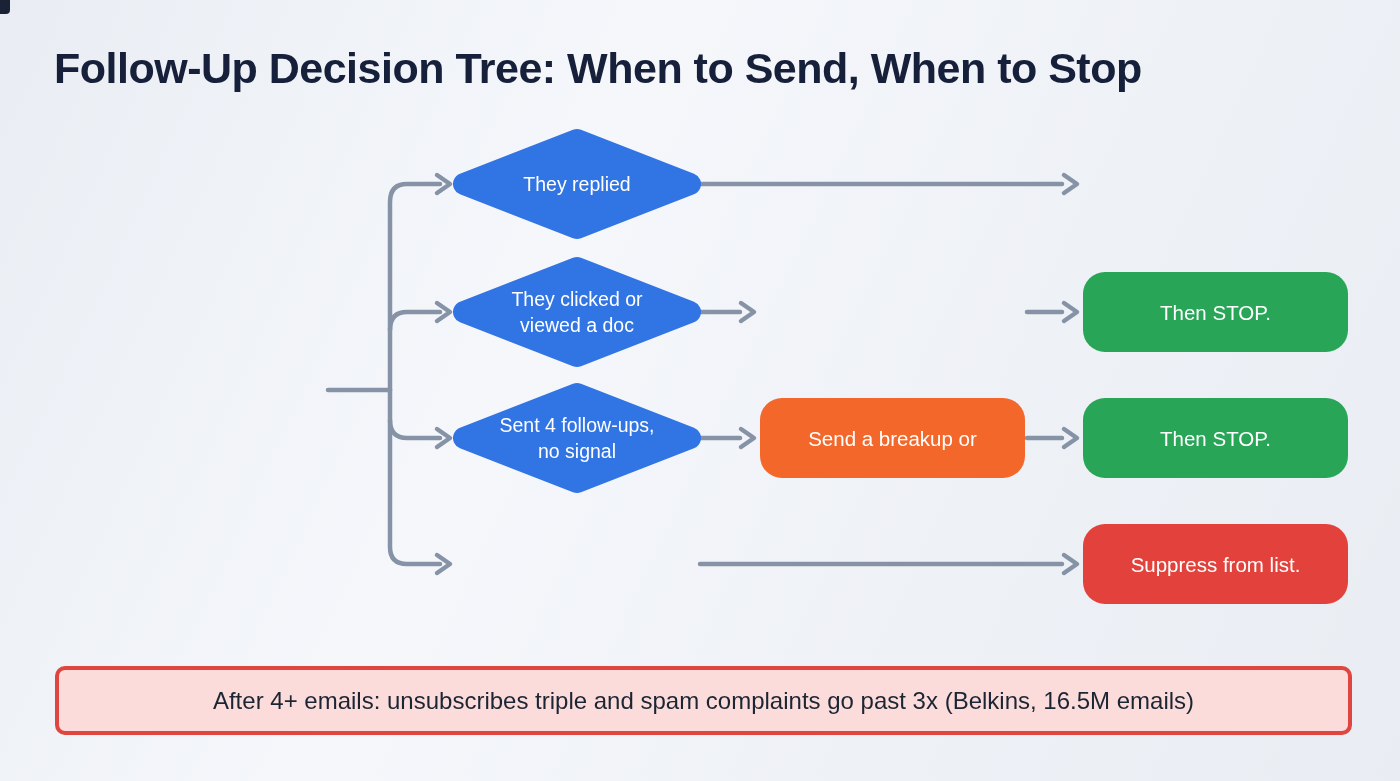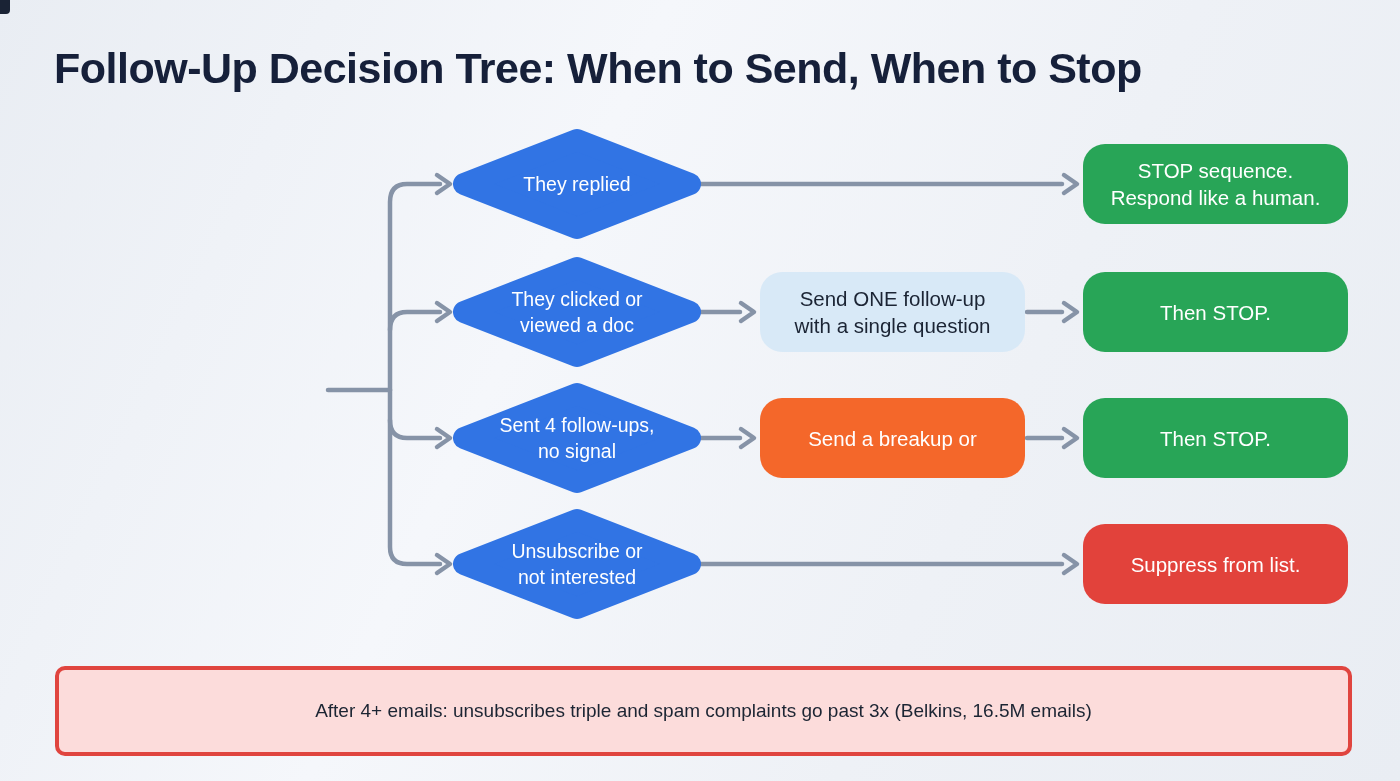--- a/index.html
+++ b/index.html
@@ -92,28 +92,28 @@
     line-height: 27px;
     font-weight: 500;
   }
   .out-1 { top: 144px; }
   .out-2 { top: 272px; }
   .out-3 { top: 398px; }
   .out-4 { top: 524px; }
   .footnote {
     position: absolute;
     left: 55px; top: 666px;
-    width: 1297px; height: 90px;
+    width: 1297px; height: 69px;
     border-radius: 10px;
     border: 4px solid;
     display: flex;
     justify-content: center;
     align-items: center;
     text-align: center;
-    font-size: 19px;
+    font-size: 24px;
     font-weight: 500;
     z-index: 1;
   }
 </style>
 </head>
 <body>
 
 <div class="canvas" style="background-color: rgb(238, 241, 246);">
 
   <div class="corner-mark" style="background-color: rgb(26, 35, 53);"></div>
@@ -180,43 +180,26 @@
   <div class="node condition cond-3" style="color: rgb(255, 255, 255);">
     <svg class="dshape" width="250" height="112" viewBox="0 0 250 112">
       <polygon points="12,56 125,12 238,56 125,100" stroke-width="22" stroke-linejoin="round" fill="#3174e4" stroke="#3174e4"></polygon>
     </svg>
     <div class="dtext">
       <span>Sent 4 follow-ups,</span>
       <span>no signal</span>
     </div>
   </div>
 
-  <div class="node condition cond-4" style="color: rgb(255, 255, 255);">
-    <svg class="dshape" width="250" height="112" viewBox="0 0 250 112">
-      <polygon points="12,56 125,12 238,56 125,100" stroke-width="22" stroke-linejoin="round" fill="#3174e4" stroke="#3174e4"></polygon>
-    </svg>
-    <div class="dtext">
-      <span>Unsubscribe or</span>
-      <span>not interested</span>
-    </div>
-  </div>
-
-  <div class="node action act-2" style="background-color: rgb(216, 233, 247); color: rgb(27, 36, 52);">
-    <span>Send ONE follow-up</span>
-    <span>with a single question</span>
-  </div>
+
 
   <div class="node action act-3" style="background-color: rgb(244, 103, 42); color: rgb(255, 255, 255);">
     <span>Send a breakup or</span>
   </div>
 
-  <div class="node outcome out-1" style="background-color: rgb(40, 165, 87); color: rgb(255, 255, 255);">
-    <span>STOP sequence.</span>
-    <span>Respond like a human.</span>
-  </div>
 
   <div class="node outcome out-2" style="background-color: rgb(40, 165, 87); color: rgb(255, 255, 255);">
     <span>Then STOP.</span>
     <span></span>
   </div>
 
   <div class="node outcome out-3" style="background-color: rgb(40, 165, 87); color: rgb(255, 255, 255);">
     <span>Then STOP.</span>
     <span></span>
   </div>

